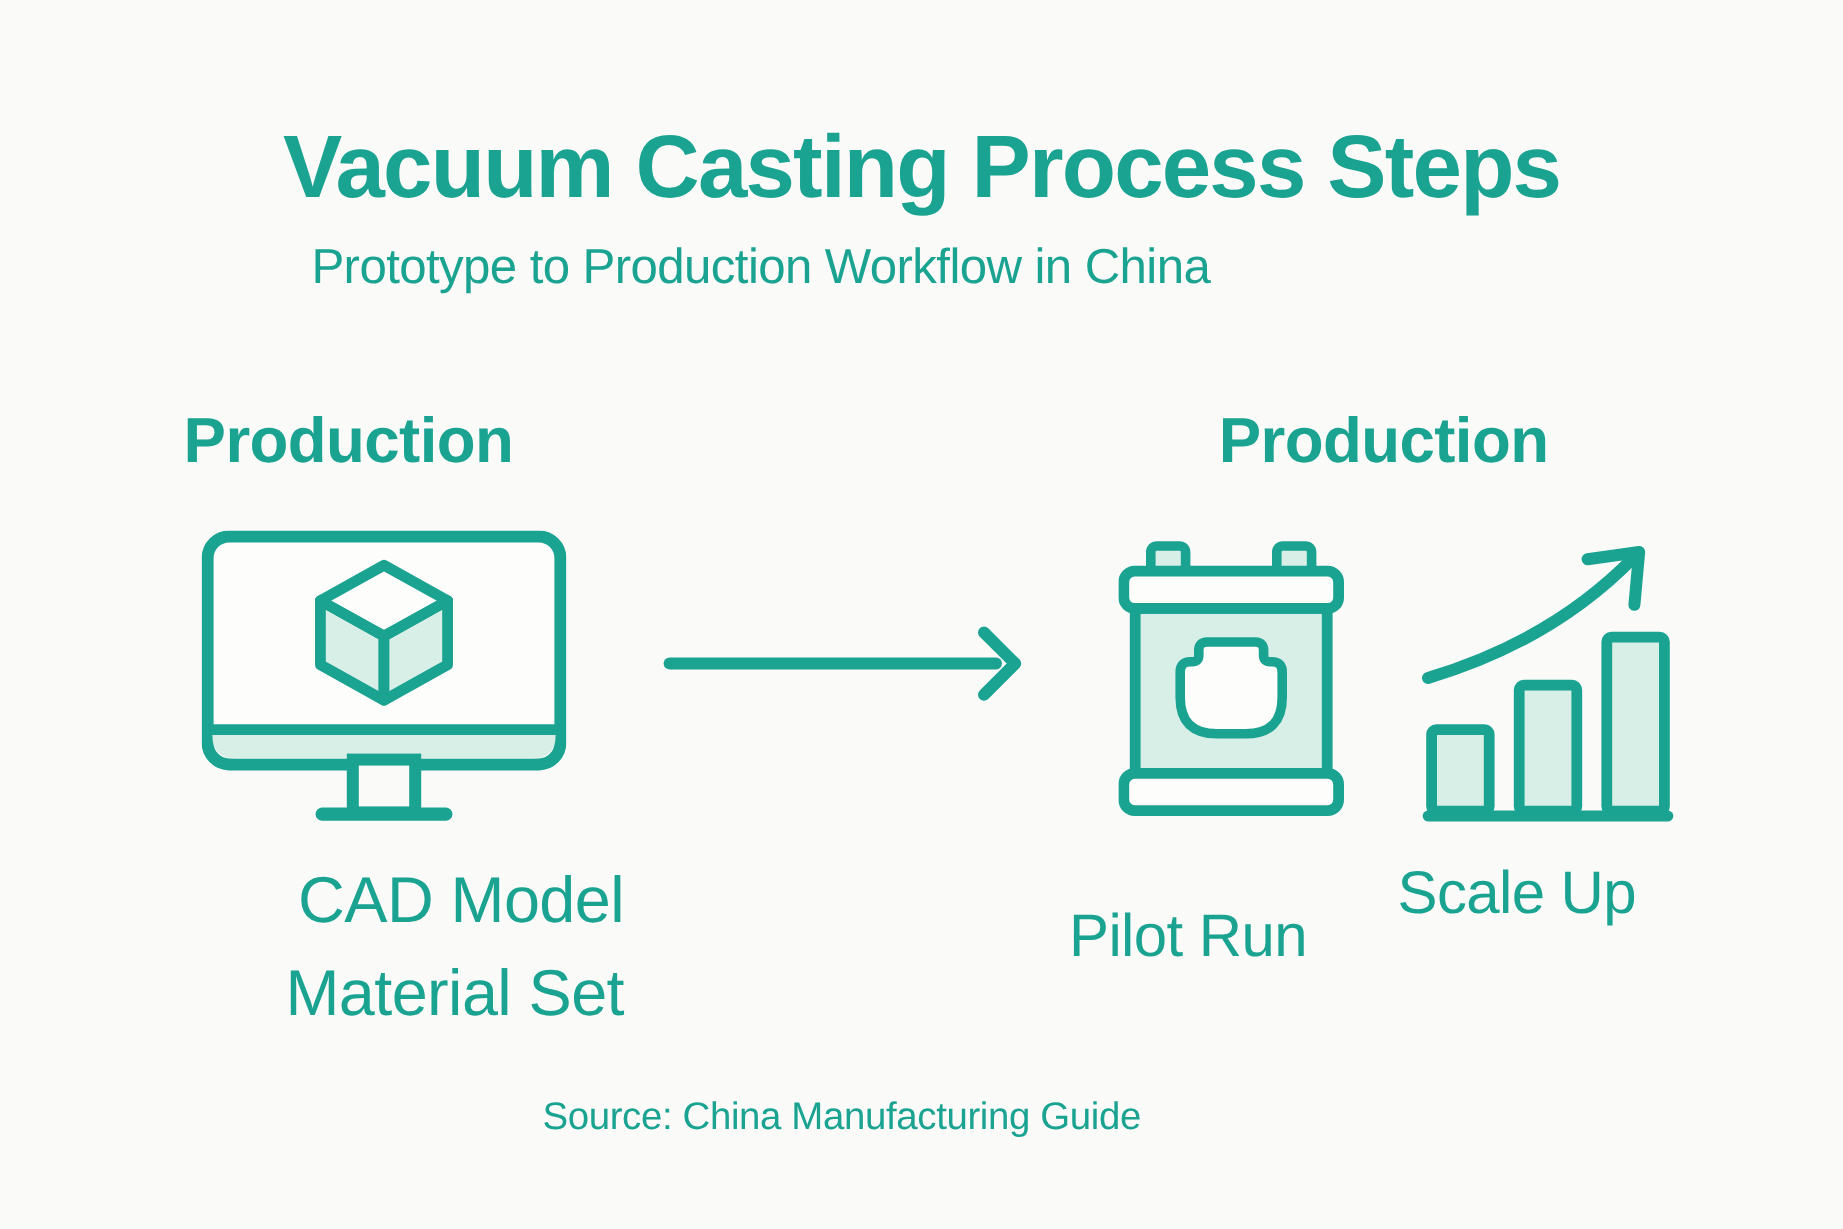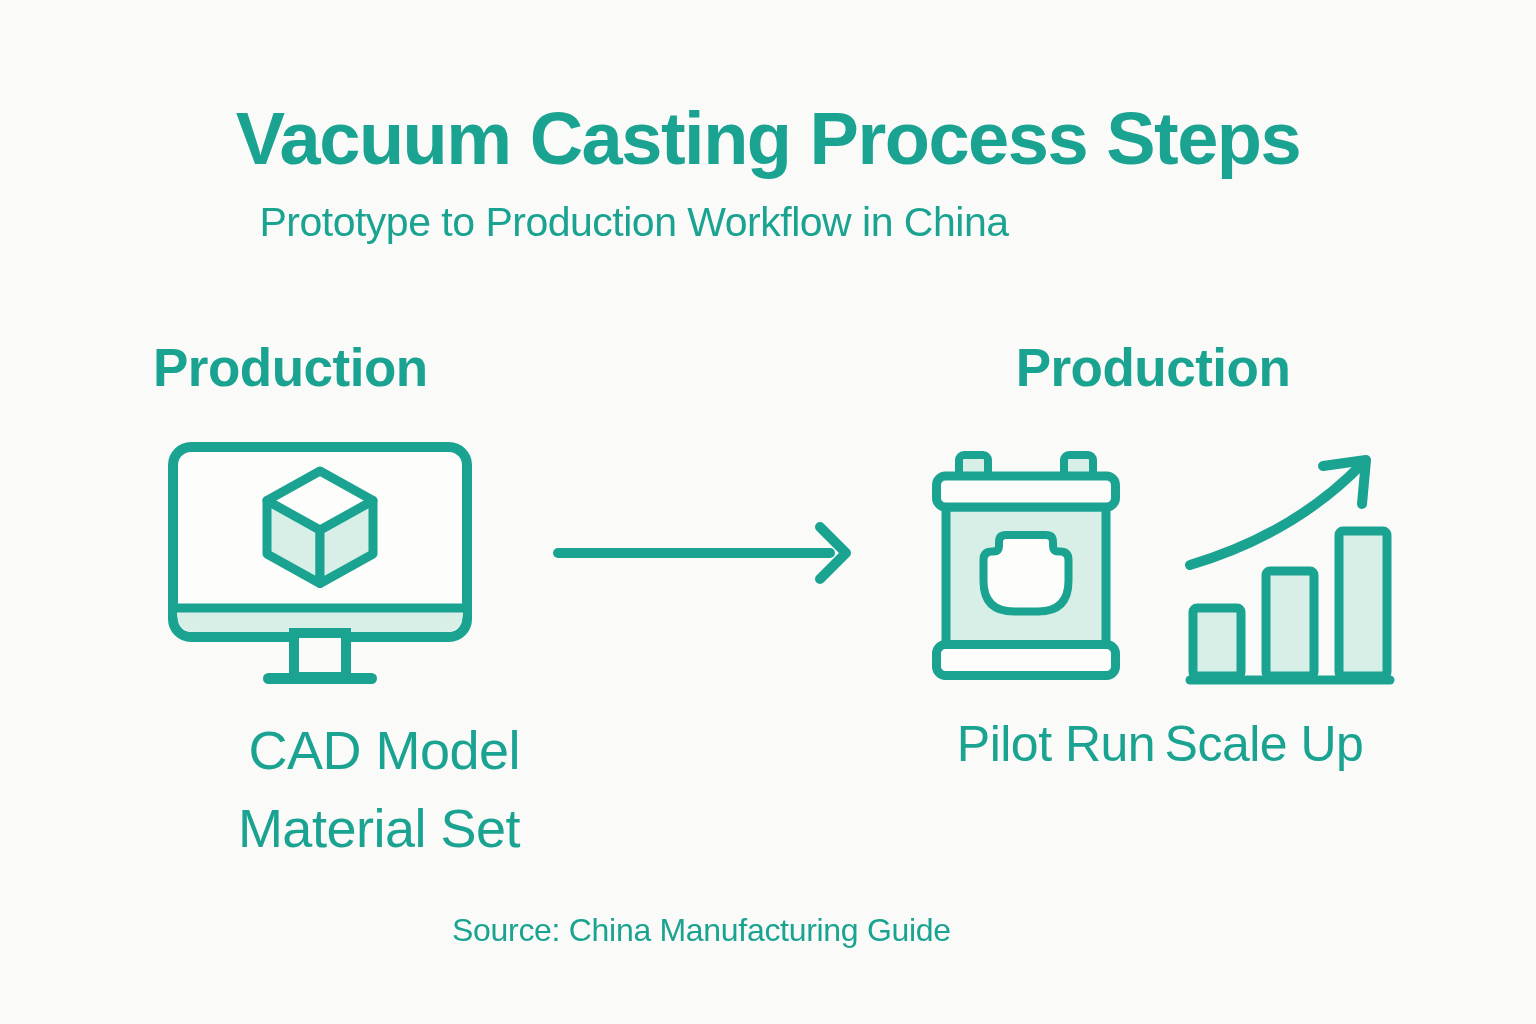--- a/index.html
+++ b/index.html
@@ -28,21 +28,21 @@
   .heading{font-size:53px;font-weight:700;letter-spacing:-0.5px;line-height:1;}
   .heading-prep{left:153px;top:341px;}
   .heading-prod{left:953px;top:341px;width:400px;text-align:center;}
   .labels-prep{
     left:120px;top:711px;width:400px;text-align:right;
     font-size:54px;font-weight:500;letter-spacing:-0.5px;line-height:78px;
   }
   .step-label{
     top:719px;font-size:50px;font-weight:500;letter-spacing:-0.5px;line-height:1;text-align:center;
   }
-  .label-pilot{left:906px;width:300px;}
+  .label-pilot{left:840px;width:300px;margin-top:36px;}
   .label-scale{left:1114px;width:300px;}
   .source{
     left:452px;top:914px;
     font-size:32px;font-weight:500;letter-spacing:-0.3px;line-height:1;
   }
   .icon{position:absolute;}
   .icon-monitor{left:168px;top:442px;width:304px;height:244px;}
   .icon-arrow{left:550px;top:518px;width:310px;height:72px;}
   .icon-machine{left:932px;top:450px;width:188px;height:230px;}
   .icon-chart{left:1184px;top:450px;width:212px;height:236px;}

